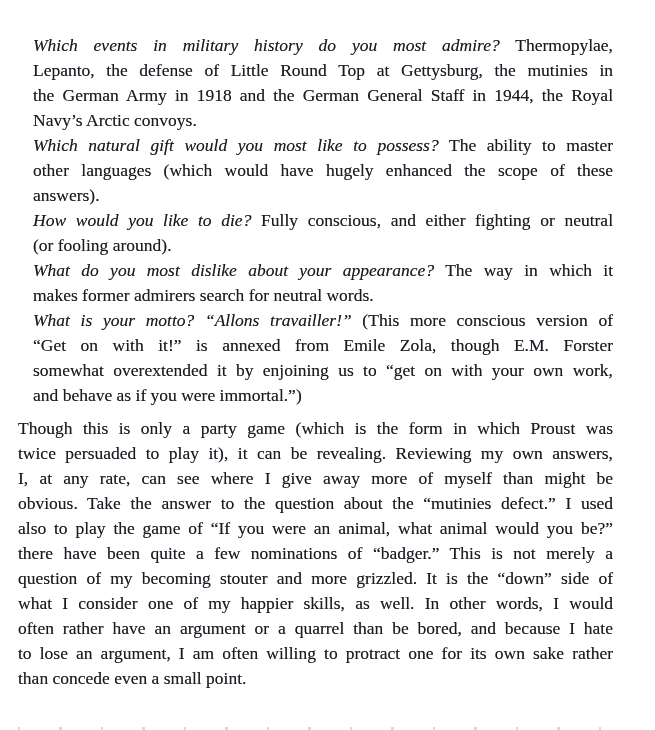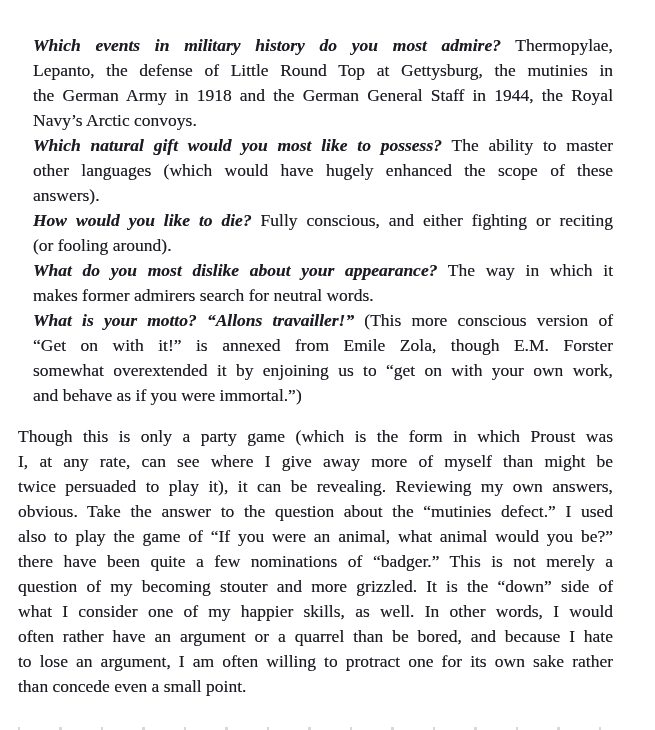--- a/index.html
+++ b/index.html
@@ -15,35 +15,35 @@
     width: 655px;
     height: 730px;
     box-sizing: border-box;
     padding: 33px 42px 0 18px;
     font-family: "Liberation Serif", serif;
     color: #1b1b22;
     background: #ffffff;
   }
   .block { margin: 0; }
   .block.quote { padding-left: 15px; }
-  .block.body { margin-top: 16px; }
+  .block.body { margin-top: 8px; }
   .para { margin: 0; }
   .line {
     font-size: 17.5px;
     line-height: 25px;
     text-align: justify;
     text-align-last: justify;
     text-shadow: 0 0 0.5px rgba(25,25,40,0.55);
     white-space: nowrap;
   }
   .line.last {
     text-align: right;
     text-align-last: left;
   }
-  .seg.italic { font-style: italic; font-weight: bold; }
+  .seg.italic { font-style: italic; }
   
   .cutoff {
     position: absolute;
     left: 18px;
     right: 42px;
     top: 727px;
     height: 3px;
     overflow: hidden;
     opacity: 0.30;
     background: repeating-linear-gradient(90deg,
@@ -62,39 +62,39 @@
           <div class="line"><span class="seg">Lepanto, the defense of Little Round Top at Gettysburg, the mutinies in</span></div>
           <div class="line"><span class="seg">the German Army in 1918 and the German General Staff in 1944, the Royal</span></div>
           <div class="line last"><span class="seg">Navy’s Arctic convoys.</span></div>
         </div>
         <div class="para">
           <div class="line"><span class="seg italic">Which natural gift would you most like to possess?</span><span class="seg"> The ability to master</span></div>
           <div class="line"><span class="seg">other languages (which would have hugely enhanced the scope of these</span></div>
           <div class="line last"><span class="seg">answers).</span></div>
         </div>
         <div class="para">
-          <div class="line"><span class="seg italic">How would you like to die?</span><span class="seg"> Fully conscious, and either fighting or reciting</span></div>
+          <div class="line"><span class="seg italic">How would you like to die?</span><span class="seg"> Fully conscious, and either fighting or neutral</span></div>
           <div class="line last"><span class="seg">(or fooling around).</span></div>
         </div>
         <div class="para">
           <div class="line"><span class="seg italic">What do you most dislike about your appearance?</span><span class="seg"> The way in which it</span></div>
           <div class="line last"><span class="seg">makes former admirers search for neutral words.</span></div>
         </div>
         <div class="para">
           <div class="line"><span class="seg italic">What is your motto? “Allons travailler!”</span><span class="seg"> (This more conscious version of</span></div>
           <div class="line"><span class="seg">“Get on with it!” is annexed from Emile Zola, though E.M. Forster</span></div>
           <div class="line"><span class="seg">somewhat overextended it by enjoining us to “get on with your own work,</span></div>
           <div class="line last"><span class="seg">and behave as if you were immortal.”)</span></div>
         </div>
       </div>
       <div class="block body">
         <div class="para">
           <div class="line"><span class="seg">Though this is only a party game (which is the form in which Proust was</span></div>
+          <div class="line"><span class="seg">twice persuaded to play it), it can be revealing. Reviewing my own answers,</span></div>
           <div class="line"><span class="seg">I, at any rate, can see where I give away more of myself than might be</span></div>
-          <div class="line"><span class="seg">twice persuaded to play it), it can be revealing. Reviewing my own answers,</span></div>
           <div class="line"><span class="seg">obvious. Take the answer to the question about the “mutinies defect.” I used</span></div>
           <div class="line"><span class="seg">also to play the game of “If you were an animal, what animal would you be?”</span></div>
           <div class="line"><span class="seg">there have been quite a few nominations of “badger.” This is not merely a</span></div>
           <div class="line"><span class="seg">question of my becoming stouter and more grizzled. It is the “down” side of</span></div>
           <div class="line"><span class="seg">what I consider one of my happier skills, as well. In other words, I would</span></div>
           <div class="line"><span class="seg">often rather have an argument or a quarrel than be bored, and because I hate</span></div>
           <div class="line"><span class="seg">to lose an argument, I am often willing to protract one for its own sake rather</span></div>
           <div class="line last"><span class="seg">than concede even a small point.</span></div>
         </div>
       </div>

